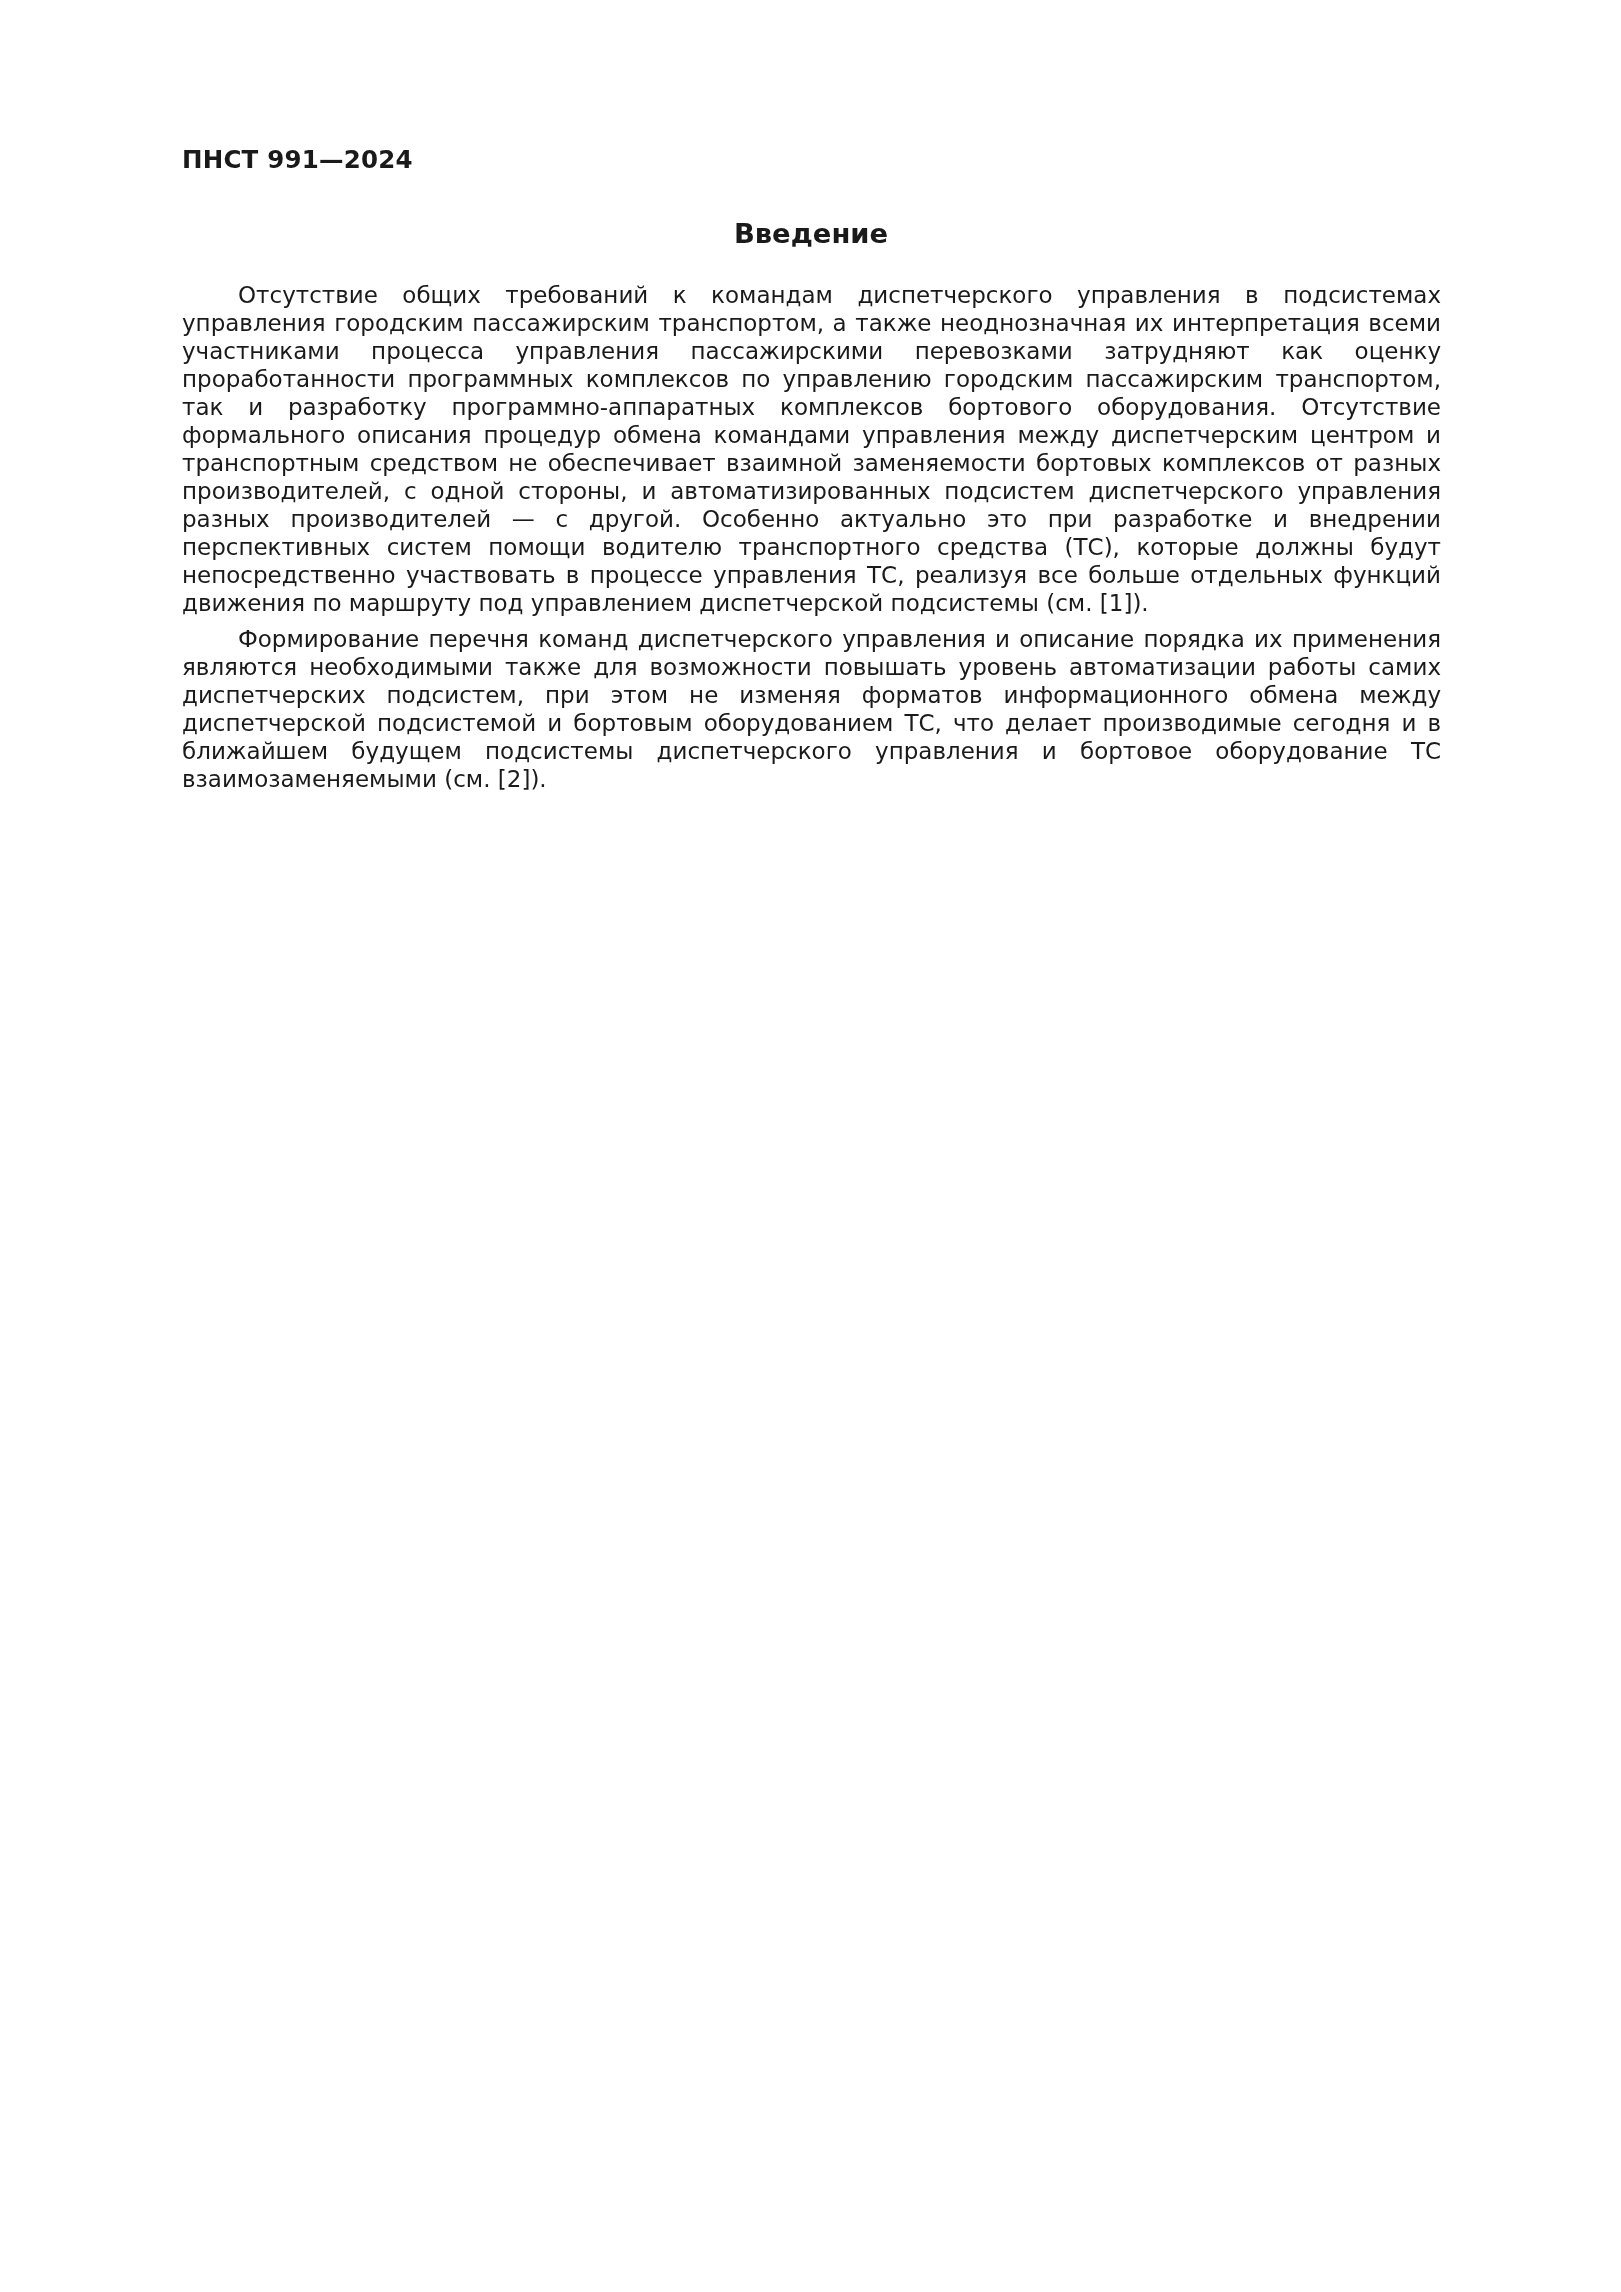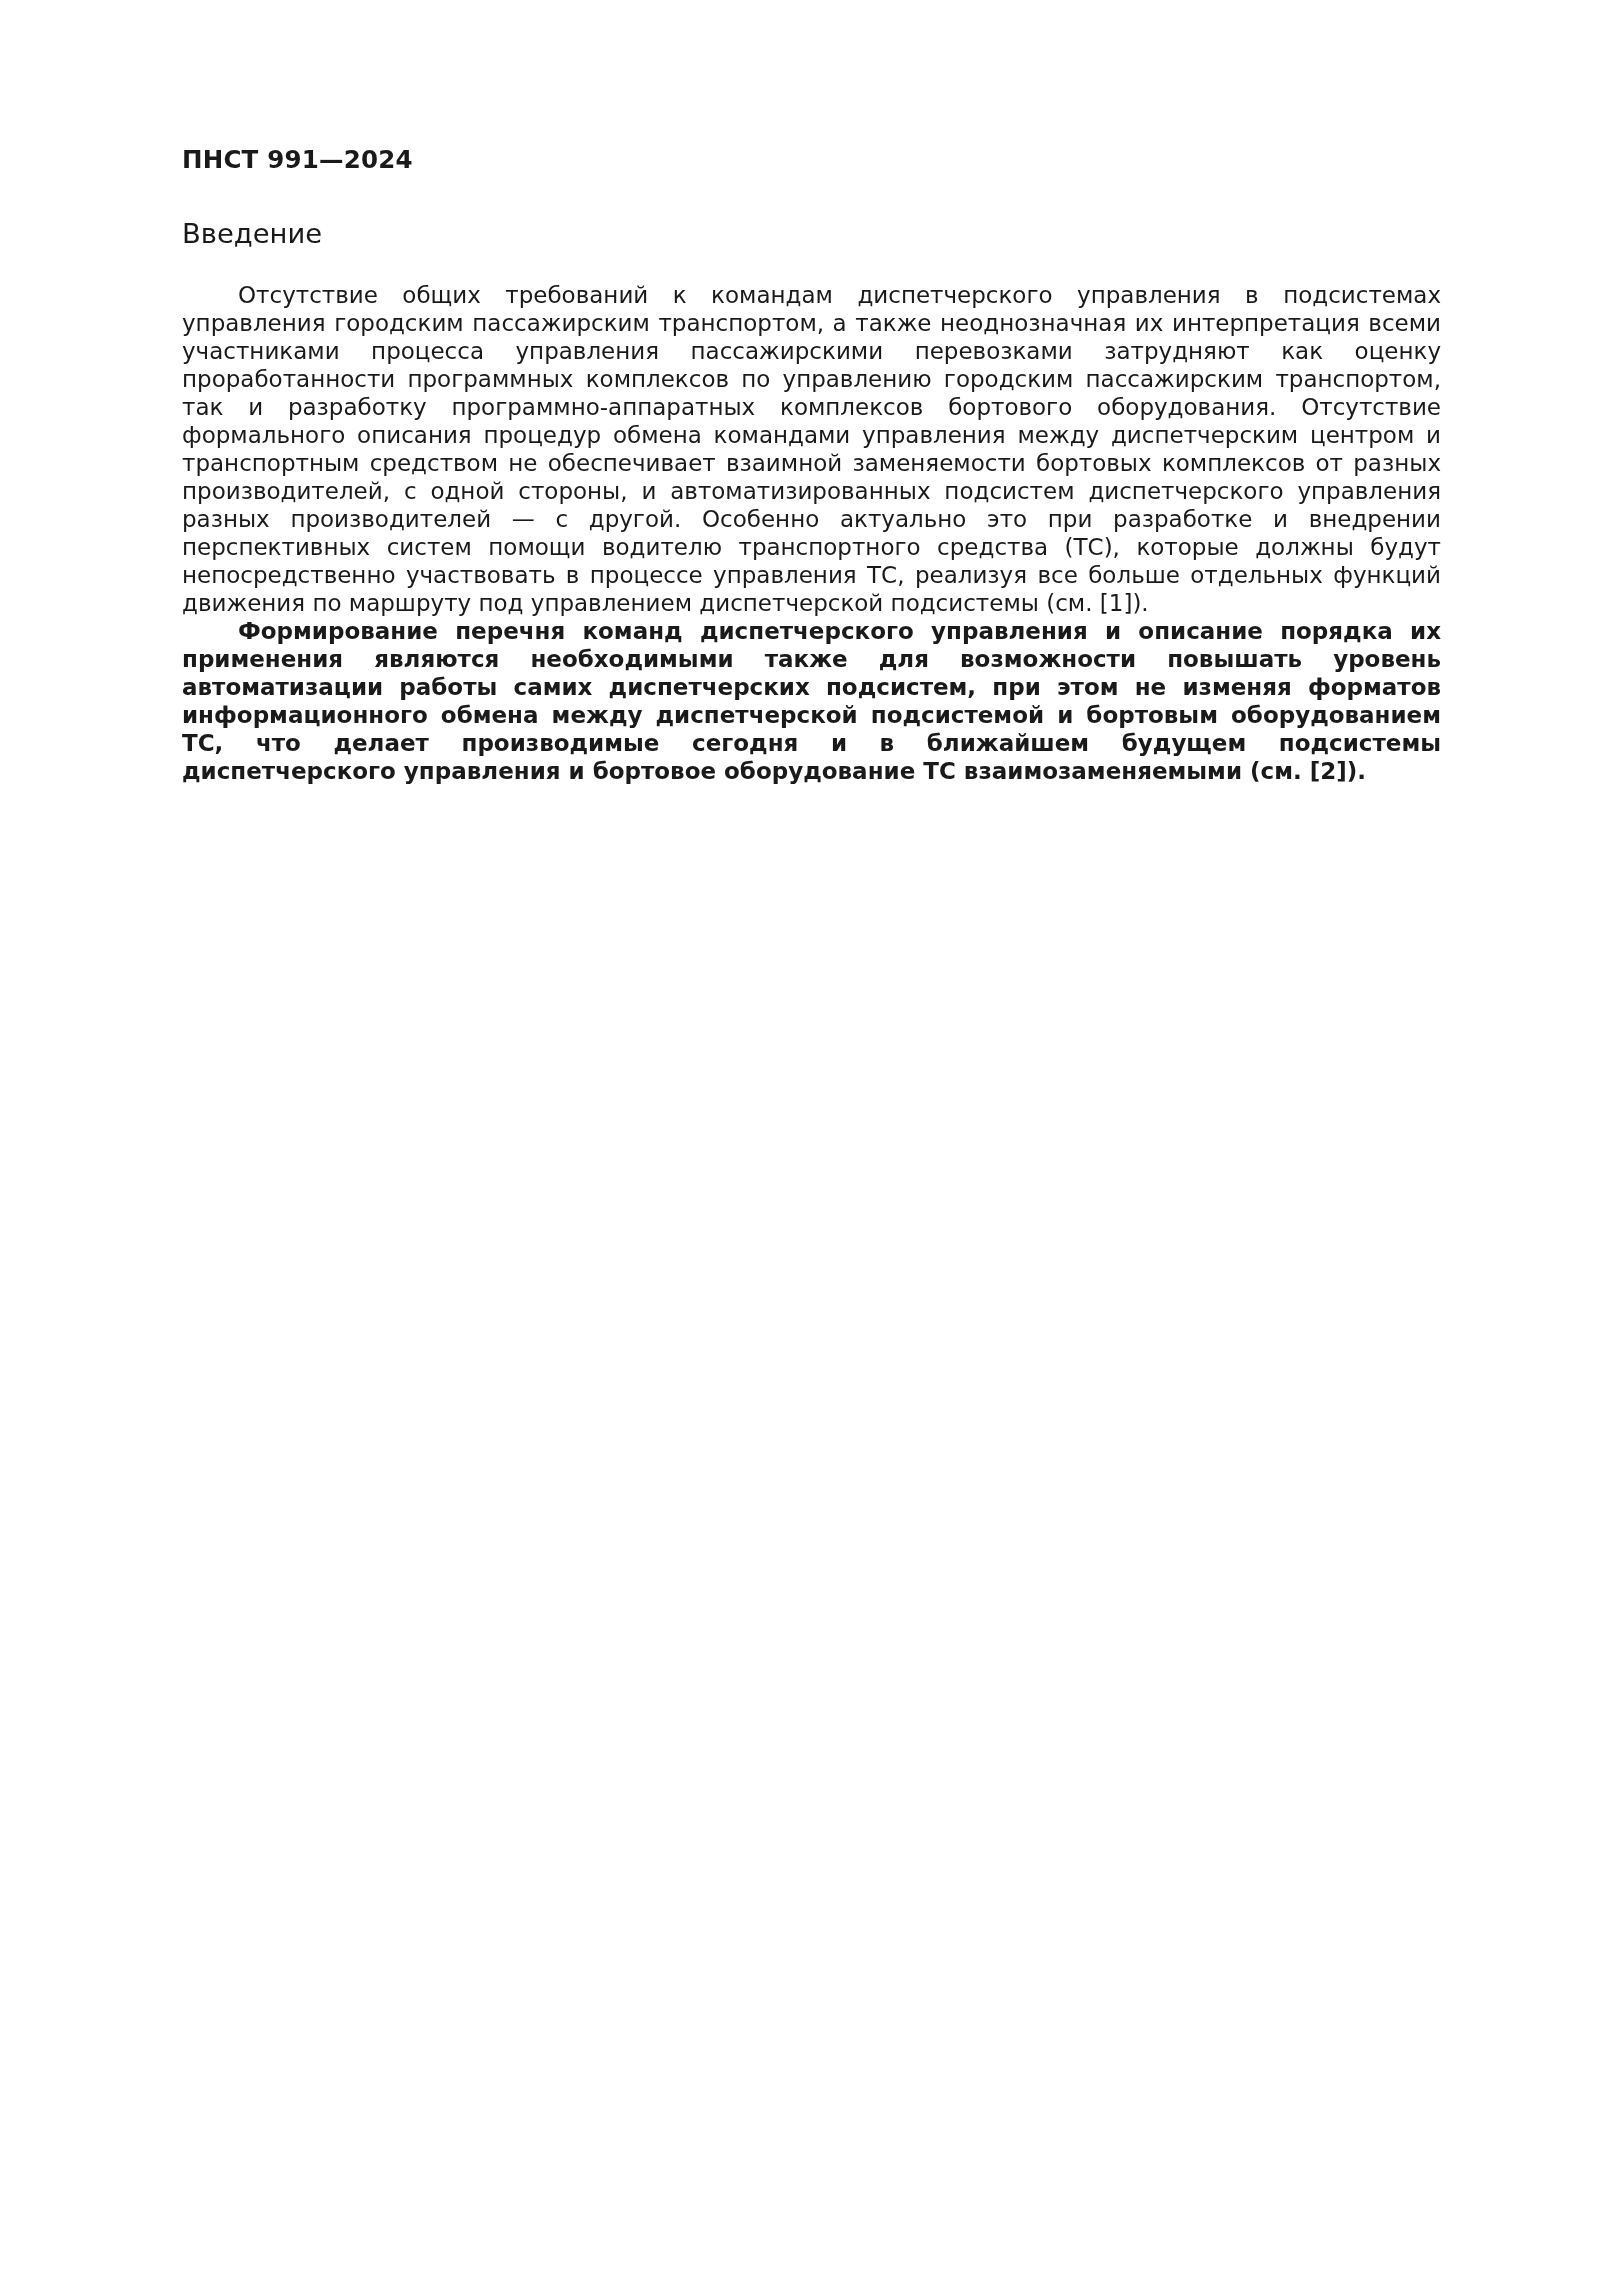--- a/index.html
+++ b/index.html
@@ -24,42 +24,42 @@
     font-size: 24.5px;
     font-weight: bold;
     letter-spacing: 0.2px;
     font-family: "DejaVu Sans", sans-serif;
   }
   .doc-title {
     position: absolute;
     top: 218px;
     left: 182px;
     width: 1258px;
+    text-align: center;
     font-size: 27.4px;
-    font-weight: normal;
+    font-weight: bold;
     font-family: "DejaVu Sans", sans-serif;
   }
   .body-block {
     position: absolute;
     top: 281px;
     left: 182px;
     width: 1259px;
   }
   .body-block p {
     margin: 0;
     text-align: justify;
     text-justify: inter-word;
     font-size: 23px;
     line-height: 28px;
     text-indent: 56px;
     hyphens: manual;
   }
   .body-block p + p {
-    margin-top: 0;
-    font-weight: bold;
+    margin-top: 8px;
   }
   .page-number {
     position: absolute;
     left: 182px;
     top: 2050px;
     font-size: 21.6px;
     font-family: "DejaVu Sans", sans-serif;
     color: #6d28d9;
   }
 </style>

